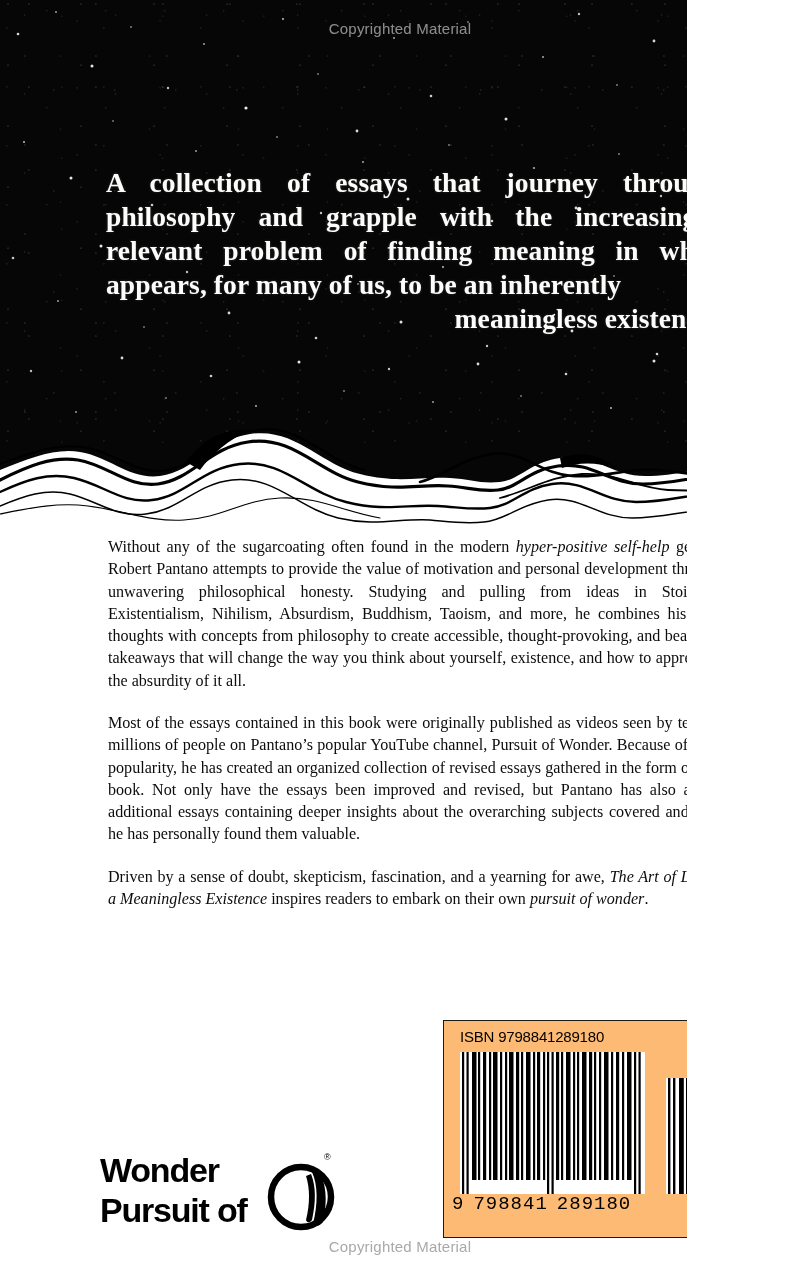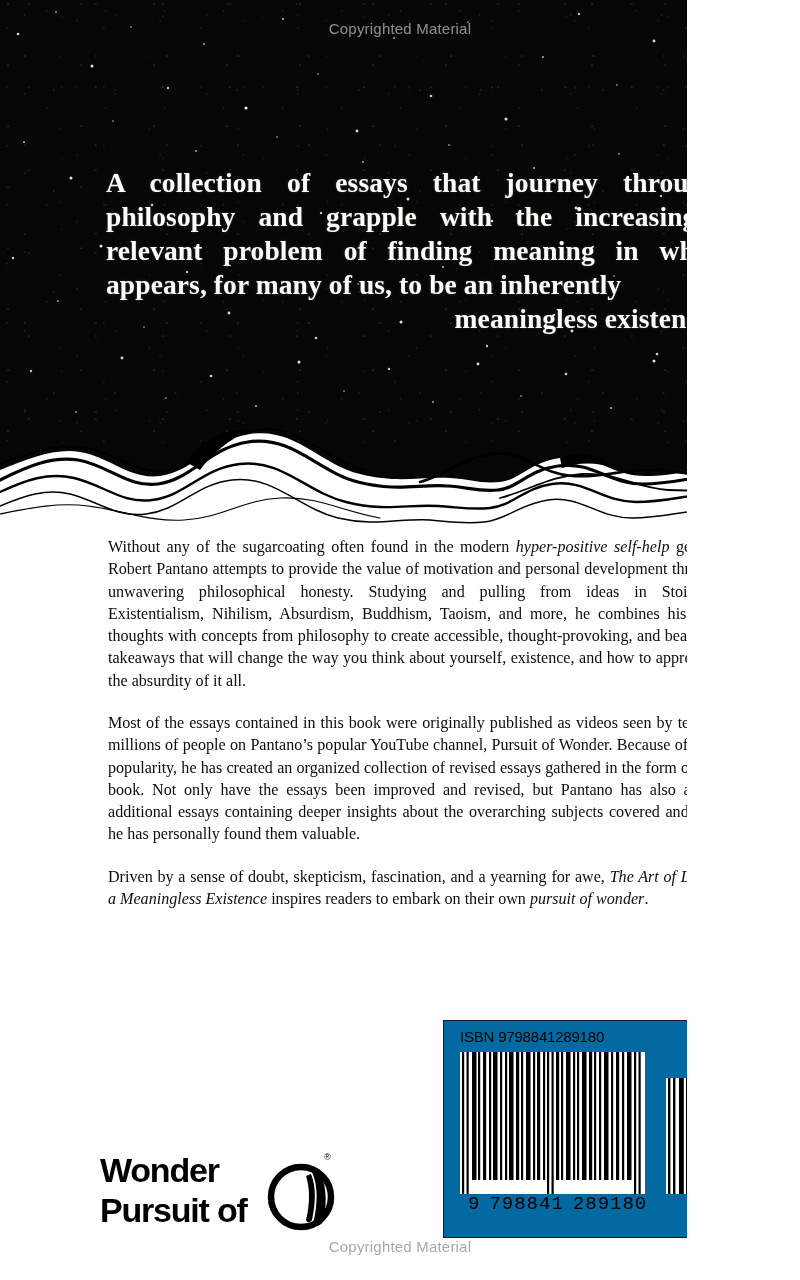--- a/index.html
+++ b/index.html
@@ -143,21 +143,21 @@
     color: #000;
   }
 
   
   .barcode-box {
     position: absolute;
     left: 443px;
     top: 1020px;
     width: 316px;
     height: 218px;
-    background: #0369a1;
+    background: #fdba74;
     border: 1.5px solid #1a1a1a;
     box-sizing: border-box;
   }
   .isbn-label {
     position: absolute;
     left: 16px;
     top: 7px;
     font-family: "Liberation Sans", sans-serif;
     font-size: 15px;
     letter-spacing: -.2px;
@@ -185,21 +185,21 @@
     width: 84px;
     text-align: center;
     font-family: "Liberation Sans", sans-serif;
     font-size: 19px;
     letter-spacing: .5px;
     color: #000;
     margin-top: 20px;
   }
   .ean-digits {
     position: absolute;
-    left: 24px;
+    left: 8px;
     top: 172px;
     width: 198px;
     font-family: "Liberation Mono", monospace;
     font-size: 19px;
     letter-spacing: 1px;
     color: #000;
     white-space: nowrap;
   }
   .ean-digits .lead { margin-right: 9px; }
   .ean-digits .grp  { margin-right: 9px; }

